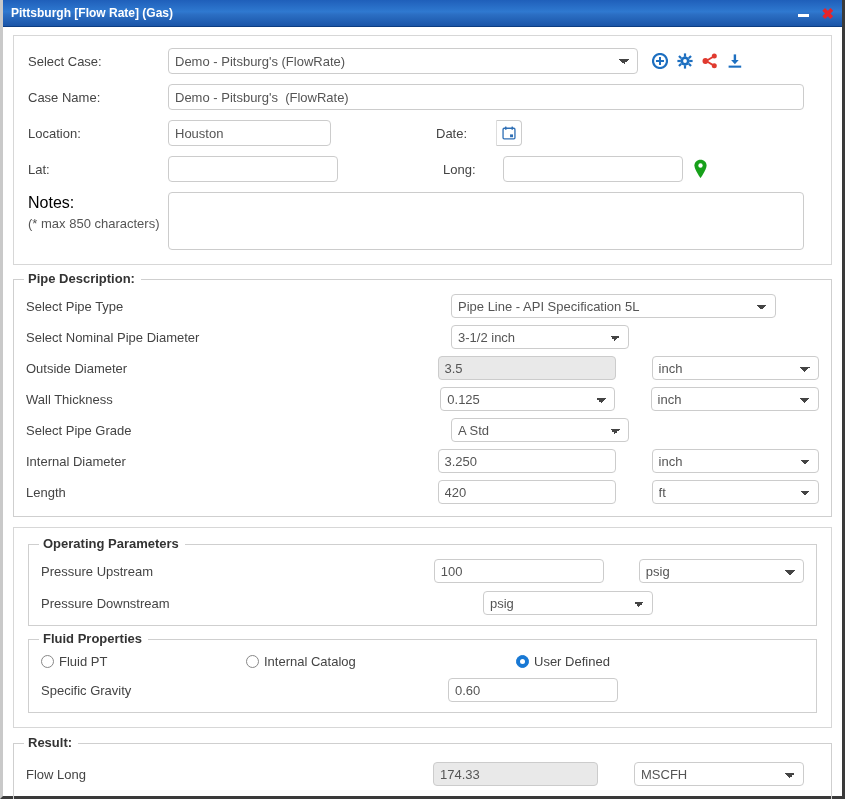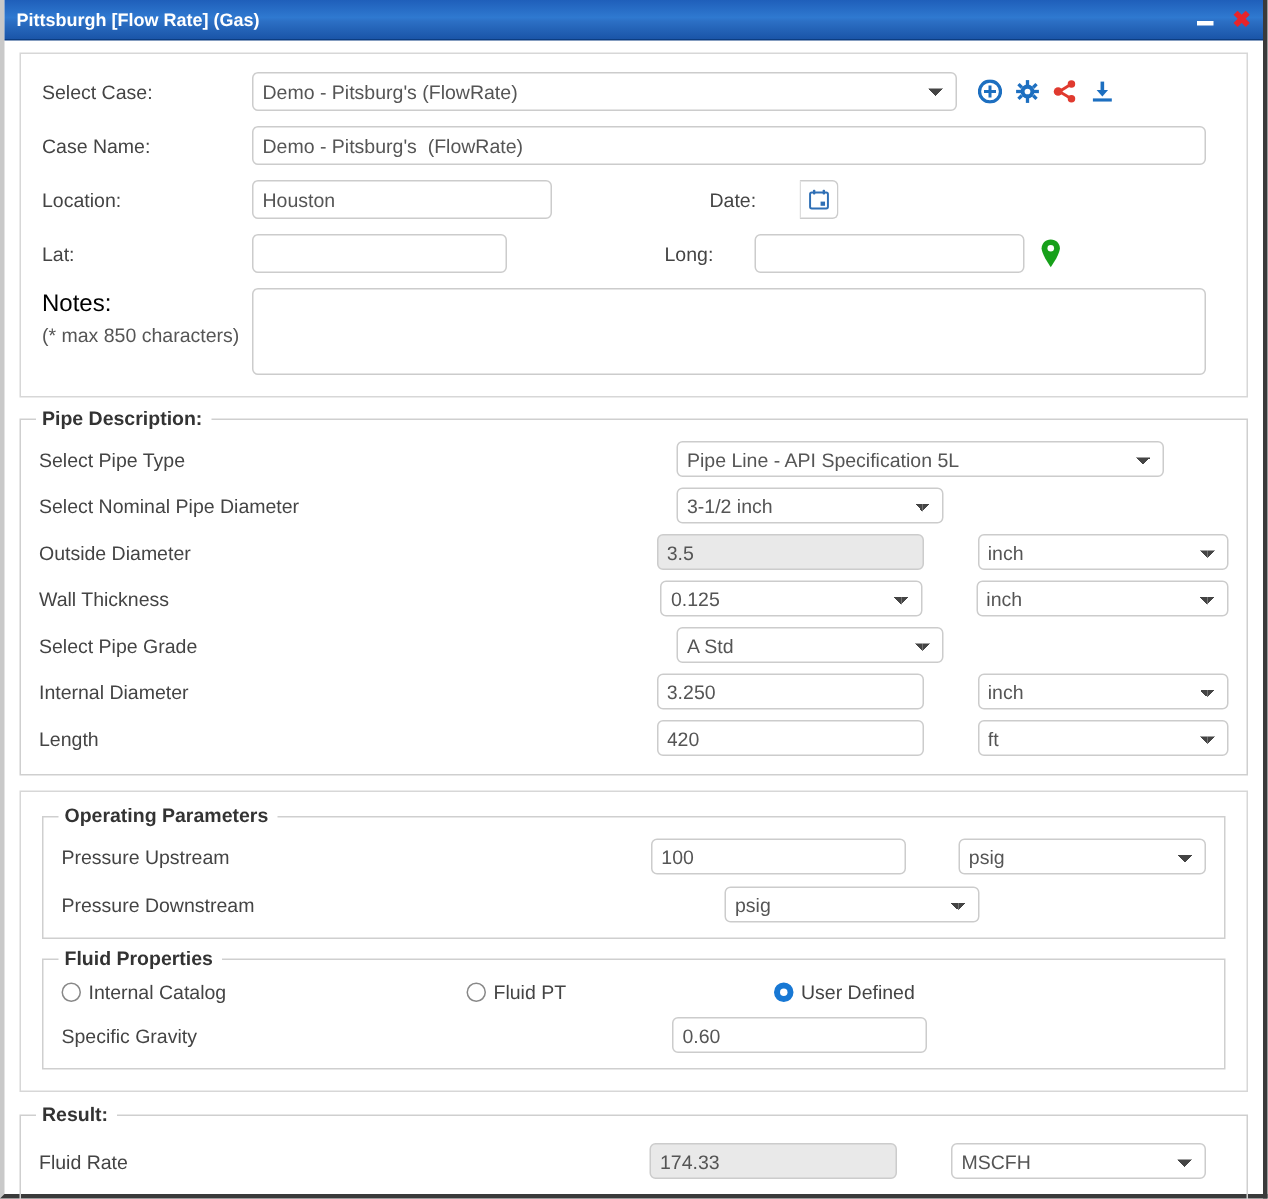--- a/index.html
+++ b/index.html
@@ -206,21 +206,21 @@
         </div>
       </div>
 
       <div class="row" style="margin-bottom:10px;">
         <label class="lbl" style="width:140px;">Case Name:</label>
         <input class="fld" style="width: 636px; height: 26px;" value="Demo - Pitsburg's  (FlowRate)">
       </div>
 
       <div class="row" style="margin-bottom:10px;">
         <label class="lbl" style="width:140px;">Location:</label>
-        <input class="fld" style="width: 200px; height: 26px;" value="Houston">
+        <input class="fld" style="width: 163px; height: 26px;" value="Houston">
         <label class="lbl" style="width:60px;margin-left:105px;">Date:</label>
         <div class="input-group">
           <div class="addon" style="height:26px;">
             <svg width="14" height="14" viewBox="0 0 16 16">
               <rect x="1.2" y="2.6" width="13.6" height="12.2" rx="1.3" fill="none" stroke="#2f6fb5" stroke-width="1.5"></rect>
               <rect x="3.4" y="0.6" width="1.8" height="3.6" rx="0.6" fill="#2f6fb5"></rect>
               <rect x="10.8" y="0.6" width="1.8" height="3.6" rx="0.6" fill="#2f6fb5"></rect>
               <rect x="9.2" y="9.6" width="3.4" height="3.2" fill="#2f6fb5"></rect>
             </svg>
           </div>
@@ -324,45 +324,45 @@
           <select class="sel" style="width:170px;margin-left:35px;">
             <option>psig</option>
           </select>
         </div>
       </div>
 
       <div class="group" style="margin-top:13px;padding:14px 12px 10px 12px;">
         <div class="legend">Fluid Properties</div>
 
         <div class="row" style="margin-bottom:9px;">
+          <label class="radio" style="width:205px;">
+            <span class="dot"></span>
+            <span class="rl">Fluid PT</span>
+          </label>
           <label class="radio" style="width:270px;">
             <span class="dot"></span>
             <span class="rl">Internal Catalog</span>
-          </label>
-          <label class="radio" style="width:205px;">
-            <span class="dot"></span>
-            <span class="rl">Fluid PT</span>
           </label>
           <label class="radio on">
             <span class="dot"></span>
             <span class="rl">User Defined</span>
           </label>
         </div>
 
         <div class="row">
           <label class="lbl" style="width:407px;">Specific Gravity</label>
           <input class="fld" style="width: 170px;" value="0.60">
         </div>
       </div>
     </div>
 
     <div class="group" style="margin-top:15px;padding:18px 12px 16px 12px;">
       <div class="legend">Result:</div>
       <div class="row">
-        <label class="lbl" style="width:407px;">Fluid Rate</label>
+        <label class="lbl" style="width:407px;">Flow Long</label>
         <input class="fld ro" readonly="" style="width: 165px;" value="174.33">
         <select class="sel" style="width:170px;margin-left:36px;">
           <option>MSCFH</option>
         </select>
       </div>
     </div>
 
   </div>
 </div>
 

